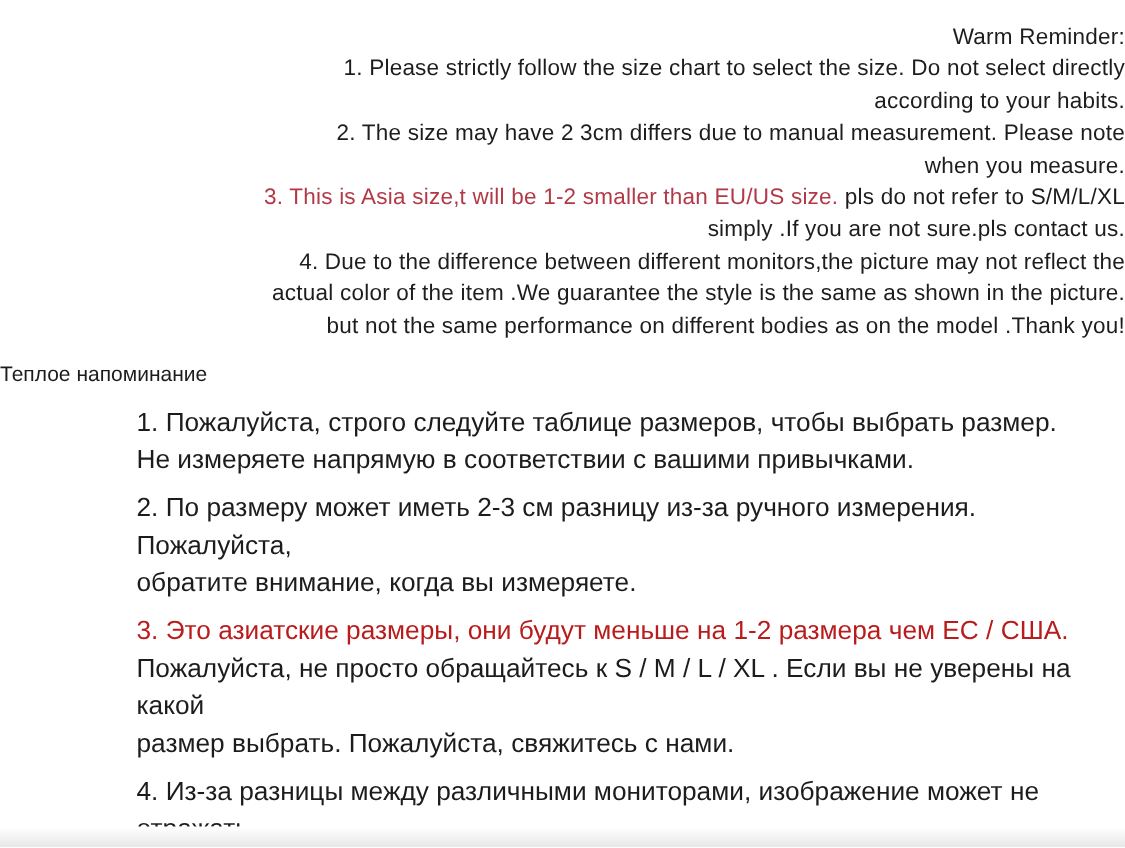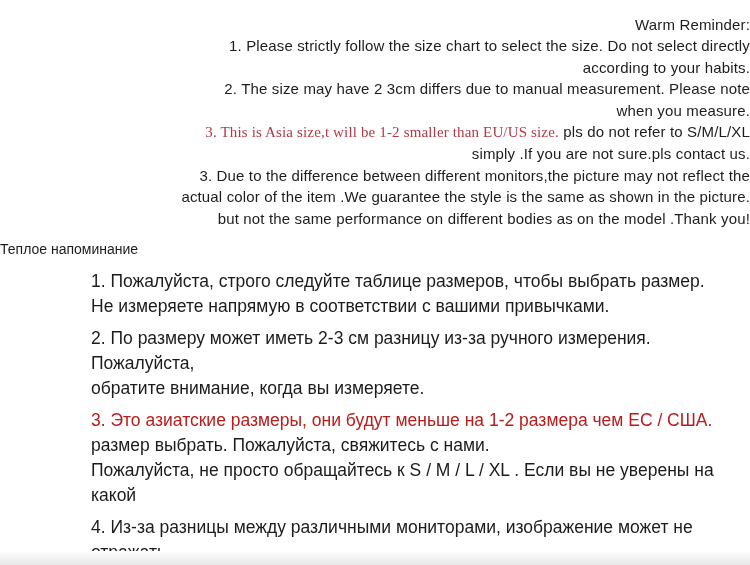--- a/index.html
+++ b/index.html
@@ -24,21 +24,21 @@
     width: 750px;
     color: #1d1d1d;
     font-size: 15px;
     line-height: 21.4px;
     letter-spacing: 0.15px;
     text-align: right;
   }
   .en-title   { margin-left: 75px; }
   .en-first   { margin-left: 59px;  white-space: pre-wrap; }
   .en-cont    { margin-left: 103px; white-space: pre-wrap; }
-  .en-red     { color: #b23a48; font-family: Liberation Serif, serif; }
+  .en-red     { color: #b23a48; }
 
   
   .ru-block {
     position: absolute;
     top: 237px;
     left: 0;
     width: 750px;
     color: #1c1c1c;
     font-size: 17.5px;
     line-height: 25px;
@@ -69,42 +69,42 @@
 
     <div class="en-first">1. Please strictly follow the size chart to select the size. Do not select directly</div>
     <div class="en-cont">according to your habits.</div>
 
     <div class="en-first">2. The size may have 2 3cm differs due to manual measurement. Please note</div>
     <div class="en-cont">when you measure.</div>
 
     <div class="en-first"><span class="en-red">3. This is Asia size,t will be 1-2 smaller than EU/US size.</span><span> pls do not refer to S/M/L/XL</span></div>
     <div class="en-cont">simply .If you are not sure.pls contact us.</div>
 
-    <div class="en-first">3. Due to the difference between different monitors,the picture may not reflect the</div>
+    <div class="en-first">4. Due to the difference between different monitors,the picture may not reflect the</div>
     <div class="en-cont">actual color of the item .We guarantee the style is the same as shown in the picture.</div>
     <div class="en-cont">but not the same performance on different bodies as on the model .Thank you!</div>
   </div>
 
   <div class="ru-block">
     <div class="ru-title">Теплое напоминание</div>
 
     <div class="ru-para">
       <div class="ru-line">1. Пожалуйста, строго следуйте таблице размеров, чтобы выбрать размер.</div>
       <div class="ru-line">Не измеряете напрямую в соответствии с вашими привычками.</div>
     </div>
 
     <div class="ru-para">
       <div class="ru-line">2. По размеру может иметь 2-3 см разницу из-за ручного измерения. Пожалуйста,</div>
       <div class="ru-line">обратите внимание, когда вы измеряете.</div>
     </div>
 
     <div class="ru-para">
       <div class="ru-line ru-red">3. Это азиатские размеры, они будут меньше на 1-2 размера чем ЕС / США.</div>
+      <div class="ru-line">Пожалуйста, не просто обращайтесь к S / M / L / XL . Если вы не уверены на какой</div>
       <div class="ru-line">размер выбрать. Пожалуйста, свяжитесь с нами.</div>
-      <div class="ru-line">Пожалуйста, не просто обращайтесь к S / M / L / XL . Если вы не уверены на какой</div>
     </div>
 
     <div class="ru-para">
       <div class="ru-line">4. Из-за разницы между различными мониторами, изображение может не отражать</div>
       <div class="ru-line">реальный цвет элемента. Мы гарантируем, что стиль такой же, как показано на</div>
 
     </div>
   </div>
 
   <div class="bottom-shade"></div>

